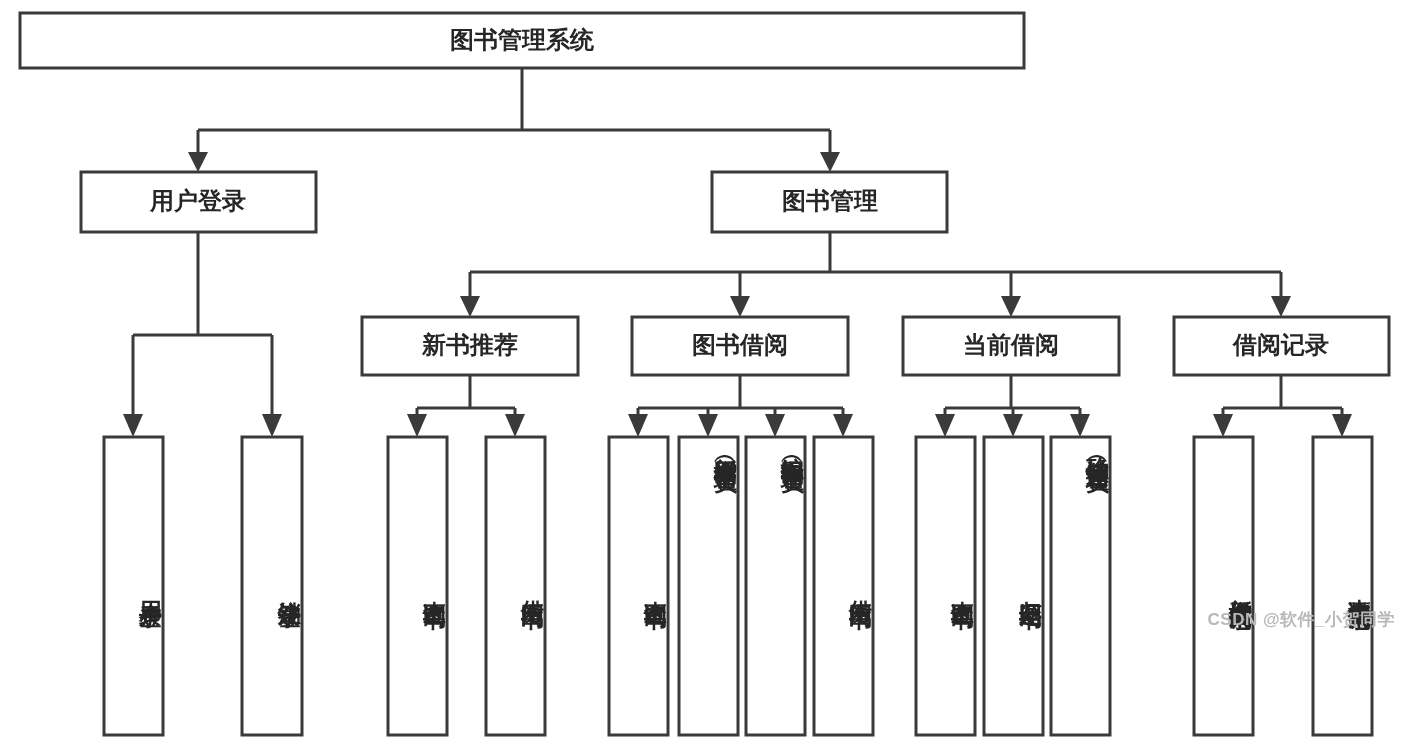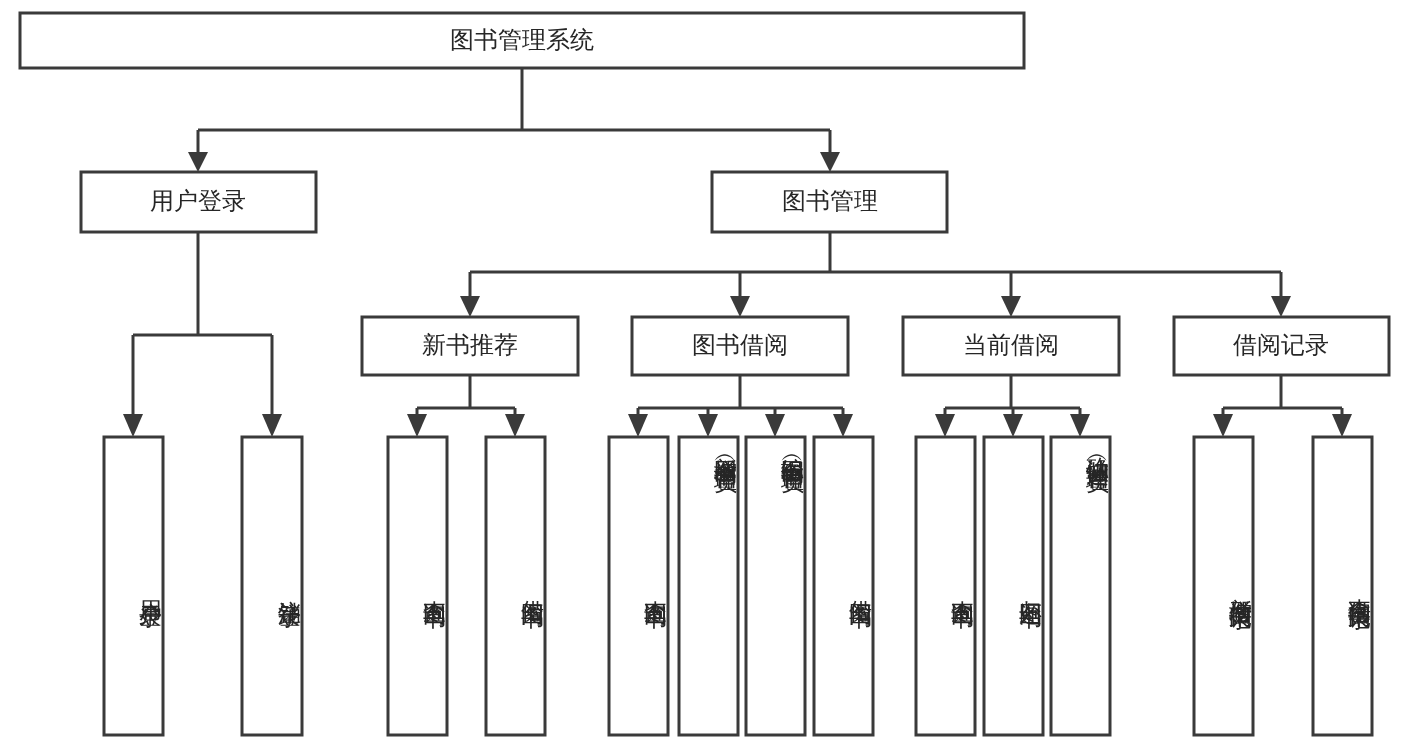--- a/index.html
+++ b/index.html
@@ -13,20 +13,21 @@
     font-family: "Liberation Sans", "DejaVu Sans", sans-serif;
     overflow: hidden;
     position: relative;
   }
   #diagram-root {
     position: absolute;
     left: 0;
     top: 0;
     width: 1405px;
     height: 637px;
+    font-weight: bold;
   }
   svg.flow {
     display: block;
     width: 1405px;
     height: 747px;
   }
   .node-box {
     fill: #ffffff;
     stroke: #3a3a3a;
     stroke-width: 3;
@@ -304,13 +305,14 @@
       <rect class="node-box-leaf" x="1313" y="437" width="59" height="298"></rect>
       <foreignObject class="leaf-label-fo" x="1313" y="437" width="59" height="298">
         <div xmlns="http://www.w3.org/1999/xhtml" class="leaf-label-wrap centered">
           <span class="vlabel">查询借阅记录</span>
         </div>
       </foreignObject>
     </g>
 
   </svg>
 
+  <div class="watermark">CSDN @软件_小贺同学</div>
 </div>
 
 </body></html>

